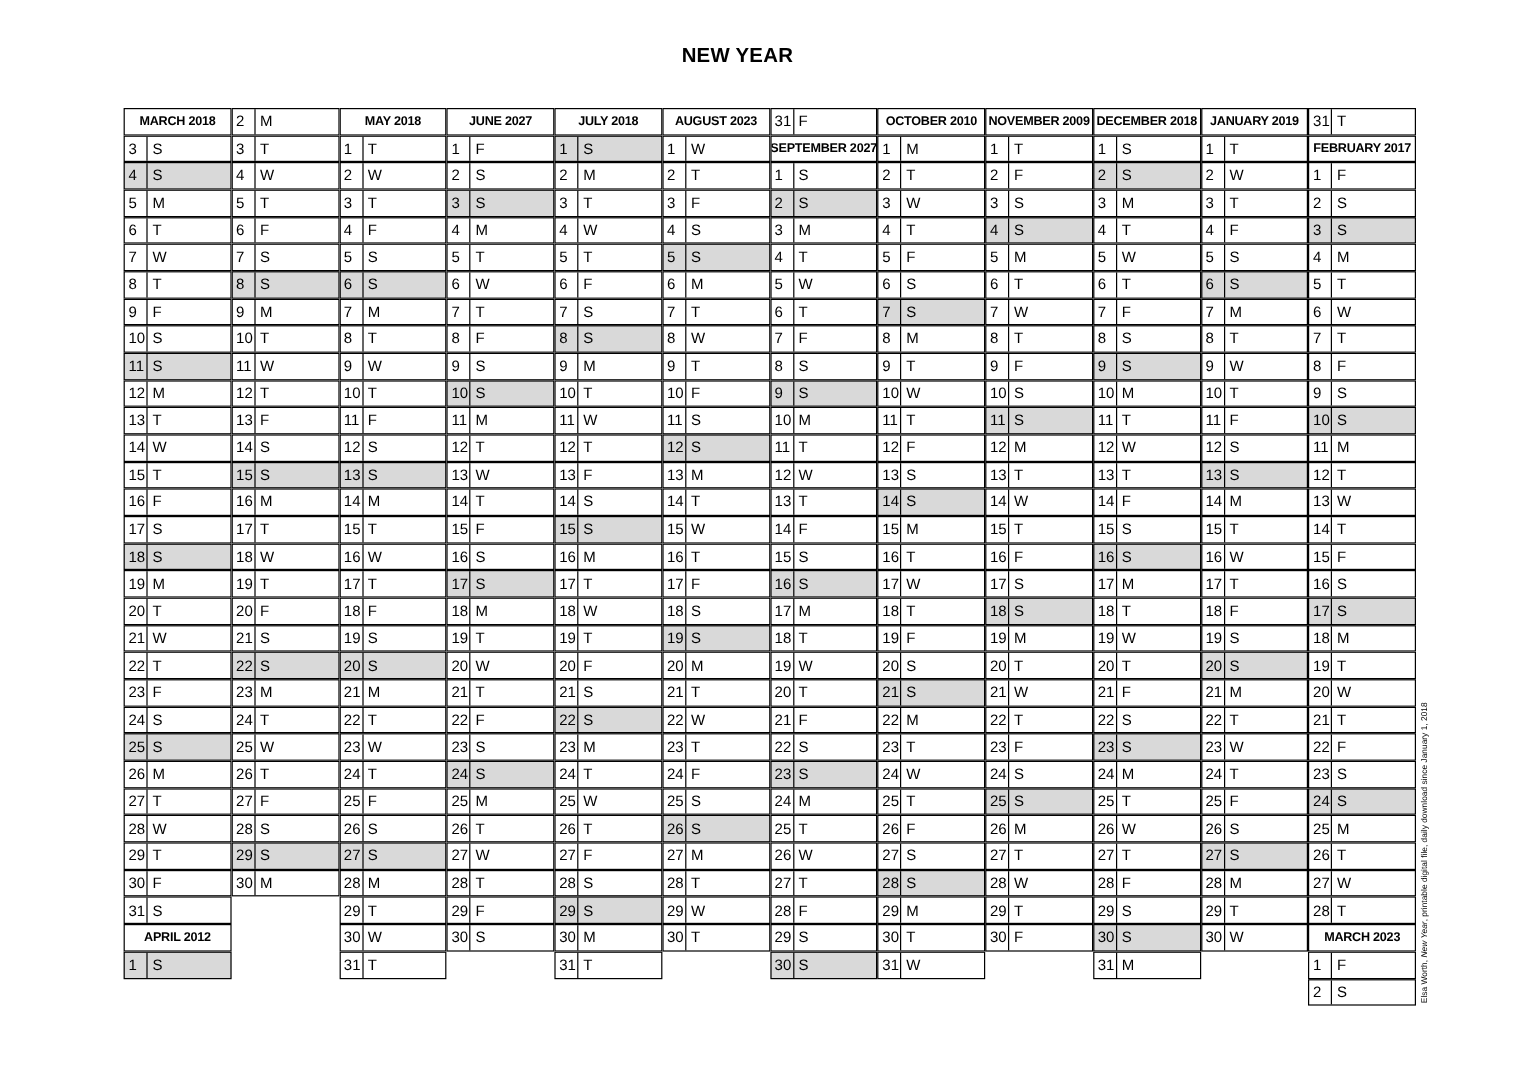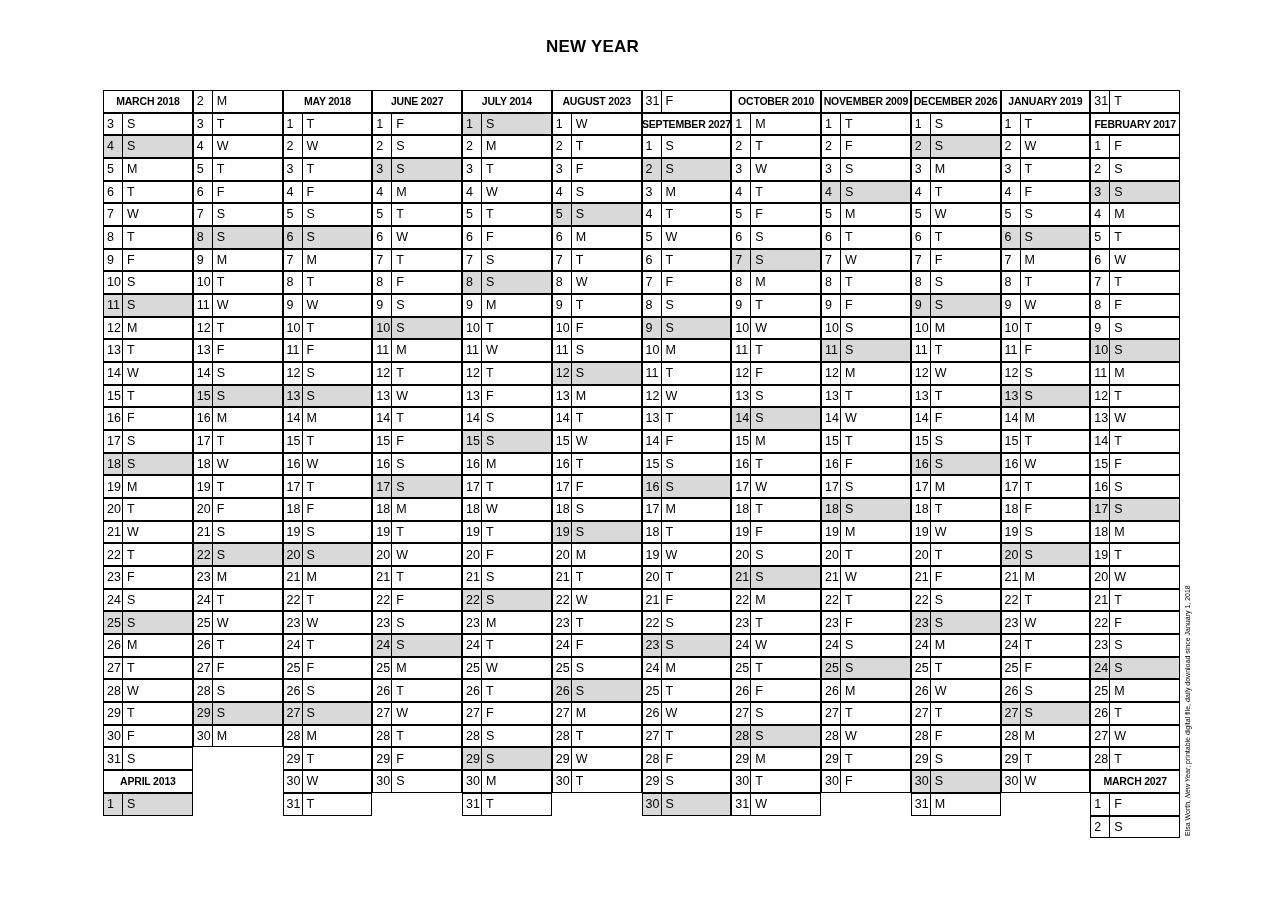--- a/index.html
+++ b/index.html
@@ -10,20 +10,21 @@
     height: 905px;
     font-family: "Liberation Sans", sans-serif;
     color: #000000;
     overflow: hidden;
   }
   .page {
     position: relative;
     width: 1185px;
     height: 905px;
     background: #ffffff;
+    padding-left: 44px;
   }
   .title {
     position: absolute;
     top: 37px;
     left: 0;
     width: 100%;
     text-align: center;
     font-size: 17px;
     font-weight: bold;
     letter-spacing: 0.2px;
@@ -209,21 +210,21 @@
           <div class="wd">T</div>
         </div>
         <div class="cell d">
           <div class="num">30</div>
           <div class="wd">F</div>
         </div>
         <div class="cell d">
           <div class="num">31</div>
           <div class="wd">S</div>
         </div>
-        <div class="cell h">APRIL 2013</div>
+        <div class="cell h">APRIL 2012</div>
         <div class="cell d" style="background: rgb(217, 217, 217);">
           <div class="num">1</div>
           <div class="wd">S</div>
         </div>
       </div>
       <div class="col">
         <div class="cell d">
           <div class="num">2</div>
           <div class="wd">M</div>
         </div>
@@ -584,21 +585,21 @@
         <div class="cell d">
           <div class="num">29</div>
           <div class="wd">F</div>
         </div>
         <div class="cell d">
           <div class="num">30</div>
           <div class="wd">S</div>
         </div>
       </div>
       <div class="col">
-        <div class="cell h">JULY 2014</div>
+        <div class="cell h">JULY 2018</div>
         <div class="cell d" style="background: rgb(217, 217, 217);">
           <div class="num">1</div>
           <div class="wd">S</div>
         </div>
         <div class="cell d">
           <div class="num">2</div>
           <div class="wd">M</div>
         </div>
         <div class="cell d">
           <div class="num">3</div>
@@ -1211,21 +1212,21 @@
         <div class="cell d">
           <div class="num">29</div>
           <div class="wd">T</div>
         </div>
         <div class="cell d">
           <div class="num">30</div>
           <div class="wd">F</div>
         </div>
       </div>
       <div class="col">
-        <div class="cell h">DECEMBER 2026</div>
+        <div class="cell h">DECEMBER 2018</div>
         <div class="cell d">
           <div class="num">1</div>
           <div class="wd">S</div>
         </div>
         <div class="cell d" style="background: rgb(217, 217, 217);">
           <div class="num">2</div>
           <div class="wd">S</div>
         </div>
         <div class="cell d">
           <div class="num">3</div>
@@ -1578,21 +1579,21 @@
           <div class="wd">T</div>
         </div>
         <div class="cell d">
           <div class="num">27</div>
           <div class="wd">W</div>
         </div>
         <div class="cell d">
           <div class="num">28</div>
           <div class="wd">T</div>
         </div>
-        <div class="cell h">MARCH 2027</div>
+        <div class="cell h">MARCH 2023</div>
         <div class="cell d">
           <div class="num">1</div>
           <div class="wd">F</div>
         </div>
         <div class="cell d">
           <div class="num">2</div>
           <div class="wd">S</div>
         </div>
       </div>
     </div>

